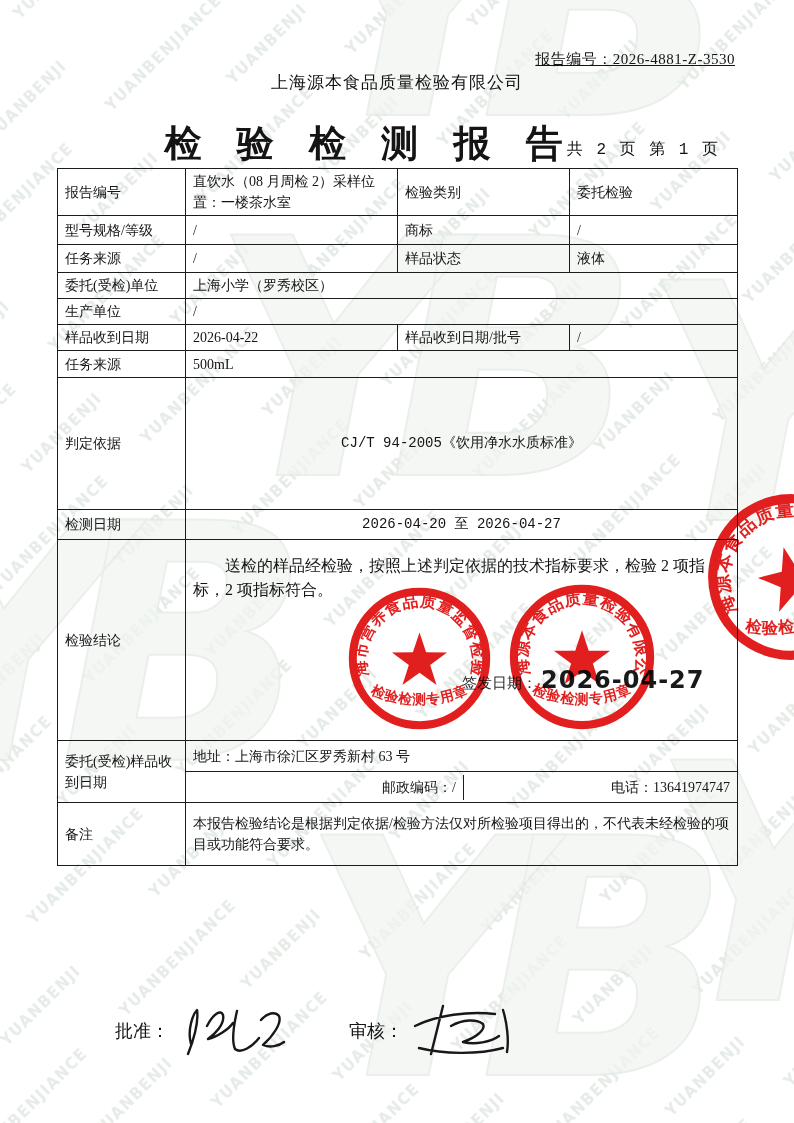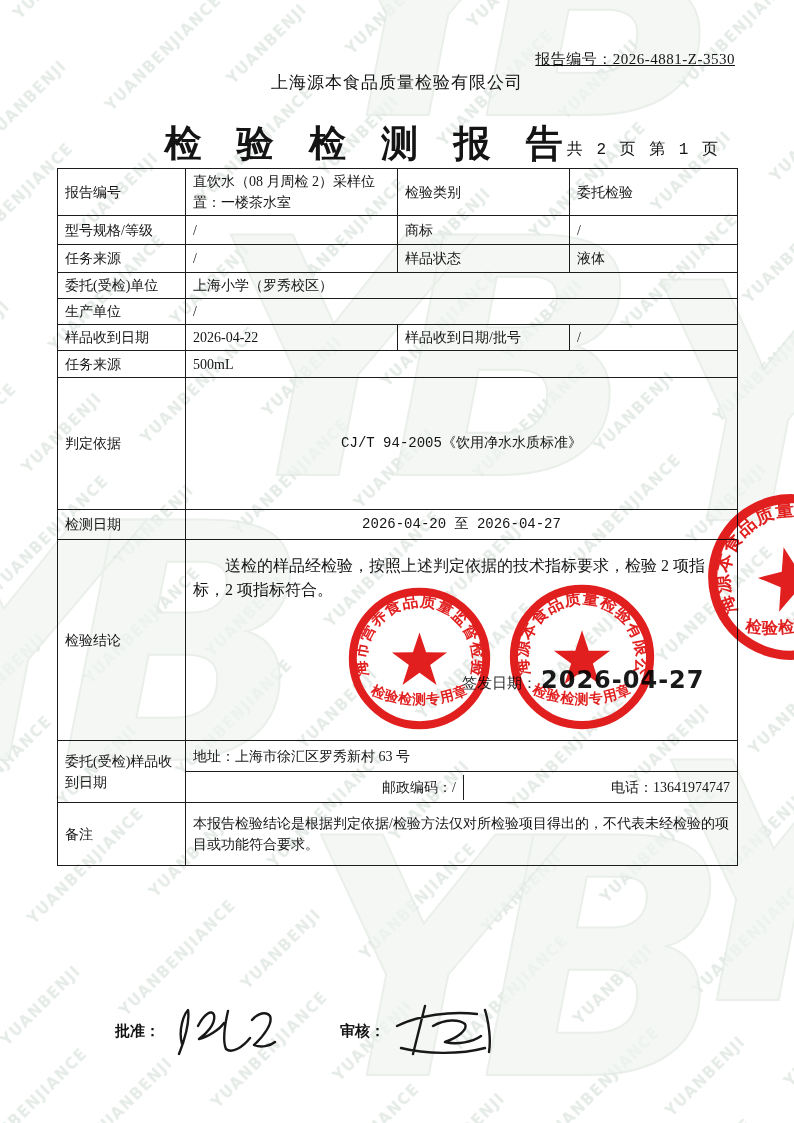--- a/index.html
+++ b/index.html
@@ -46,21 +46,21 @@
 
   
   .issue-date{position:absolute;left:462px;top:666px;z-index:1;display:flex;align-items:baseline;white-space:nowrap;}
   .issue-date .lab{font-size:15px;color:#2a2a2a;}
   .issue-date .val{font-size:24px;font-weight:bold;font-family:"DejaVu Sans",sans-serif;
                    letter-spacing:1px;color:#191919;margin-left:4px;}
 
   
   .sig-row{position:absolute;top:995px;left:57px;width:690px;height:72px;display:flex;align-items:center;z-index:1;}
   .sig-group{display:flex;align-items:center;}
-  .sig-label{font-size:15px;font-weight:700;white-space:nowrap;}
+  .sig-label{font-size:18px;font-weight:400;white-space:nowrap;}
   .sig-svg{display:block;}
   .g1{margin-left:58px;} .g2{margin-left:62px;text-align:right;} .g3{margin-left:46px;}
   .sig-path{fill:none;stroke:#181818;stroke-width:2.4;stroke-linecap:round;stroke-linejoin:round;}
 </style>
 </head>
 <body>
 
 <div class="page">
 
   <svg class="wm" width="794" height="1123" aria-hidden="true">

